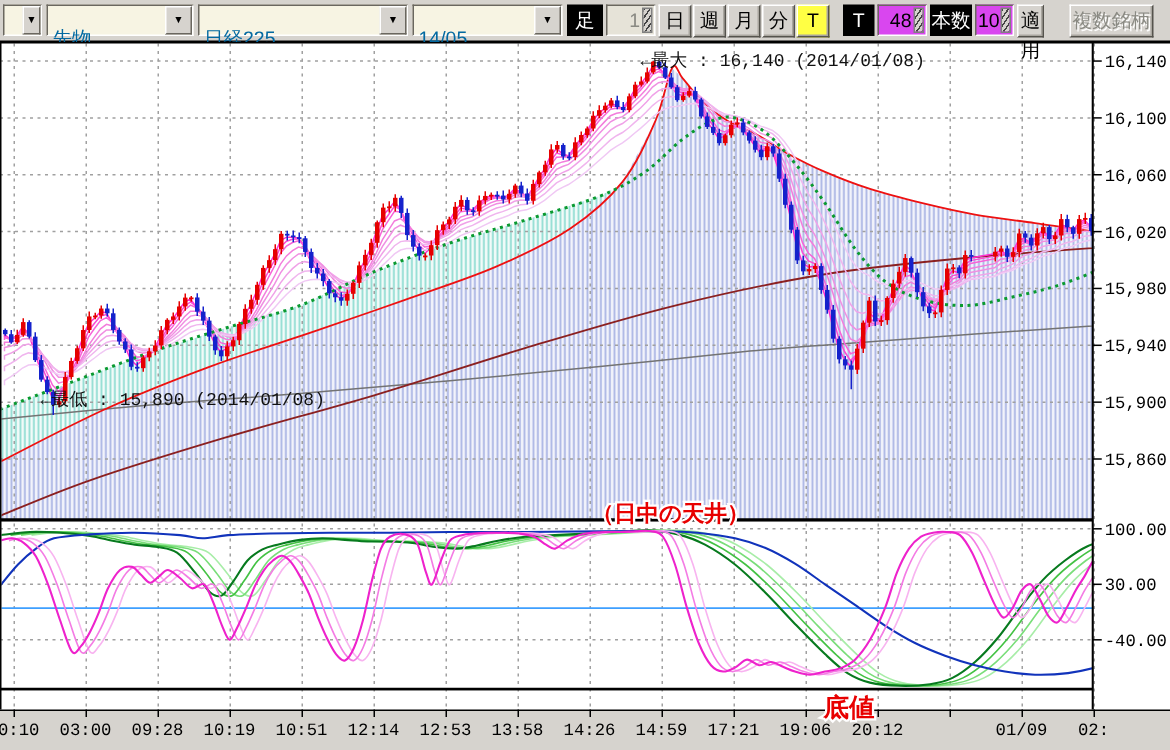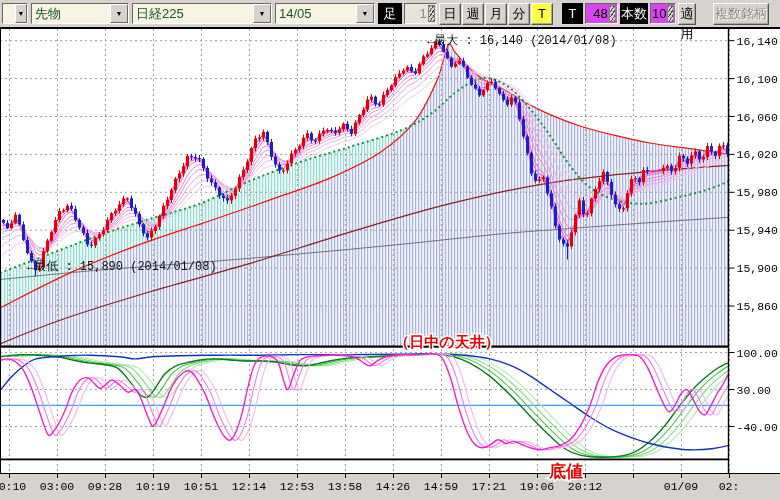--- a/index.html
+++ b/index.html
@@ -4,21 +4,21 @@
 <style>
   html,body{margin:0;padding:0;}
   body{width:780px;height:500px;position:relative;background:#ffffff;
        font-family:"Liberation Sans","DejaVu Sans",sans-serif;overflow:hidden;}
   
   #toolbar{position:absolute;left:0;top:0;width:780px;height:28px;background:#d6d3ce;
            border-bottom:1px solid #000;display:flex;align-items:center;box-sizing:border-box;
            padding:0 0 0 2px;}
   .combo{display:flex;height:21px;border:1px solid;border-color:#6a675f #ffffff #ffffff #6a675f;
          background:#f7f4e3;box-sizing:border-box;margin-right:3px;}
-  .combo .cv{flex:1;font-size:13px;line-height:19px;padding:0 3px;color:#14532d;white-space:nowrap;overflow:hidden;}
+  .combo .cv{flex:1;font-size:13px;line-height:19px;padding:12px 3px;color:#0369a1;white-space:nowrap;overflow:hidden;}
   .combo .arrow{width:16px;background:#d6d3ce;border:1px solid;border-color:#ffffff #6a675f #6a675f #ffffff;
          font-size:7px;line-height:17px;text-align:center;color:#000;cursor:default;}
   .blacklab{height:21px;background:#000;color:#fff;font-size:13px;line-height:21px;text-align:center;
          margin-right:2px;}
   .win-input{height:21px;border:1px solid;border-color:#6a675f #ffffff #ffffff #6a675f;background:#d946ef;
          box-sizing:border-box;display:flex;align-items:center;margin-right:2px;}
   .win-input input{border:0;outline:0;width:100%;height:17px;font-size:13px;text-align:right;
          font-family:"Liberation Sans",sans-serif;background:transparent;padding:0 1px;}
   .win-input .grip{width:10px;height:17px;margin-right:1px;
          background:repeating-linear-gradient(125deg,#444 0 1px,#d6d3ce 1px 3px);

